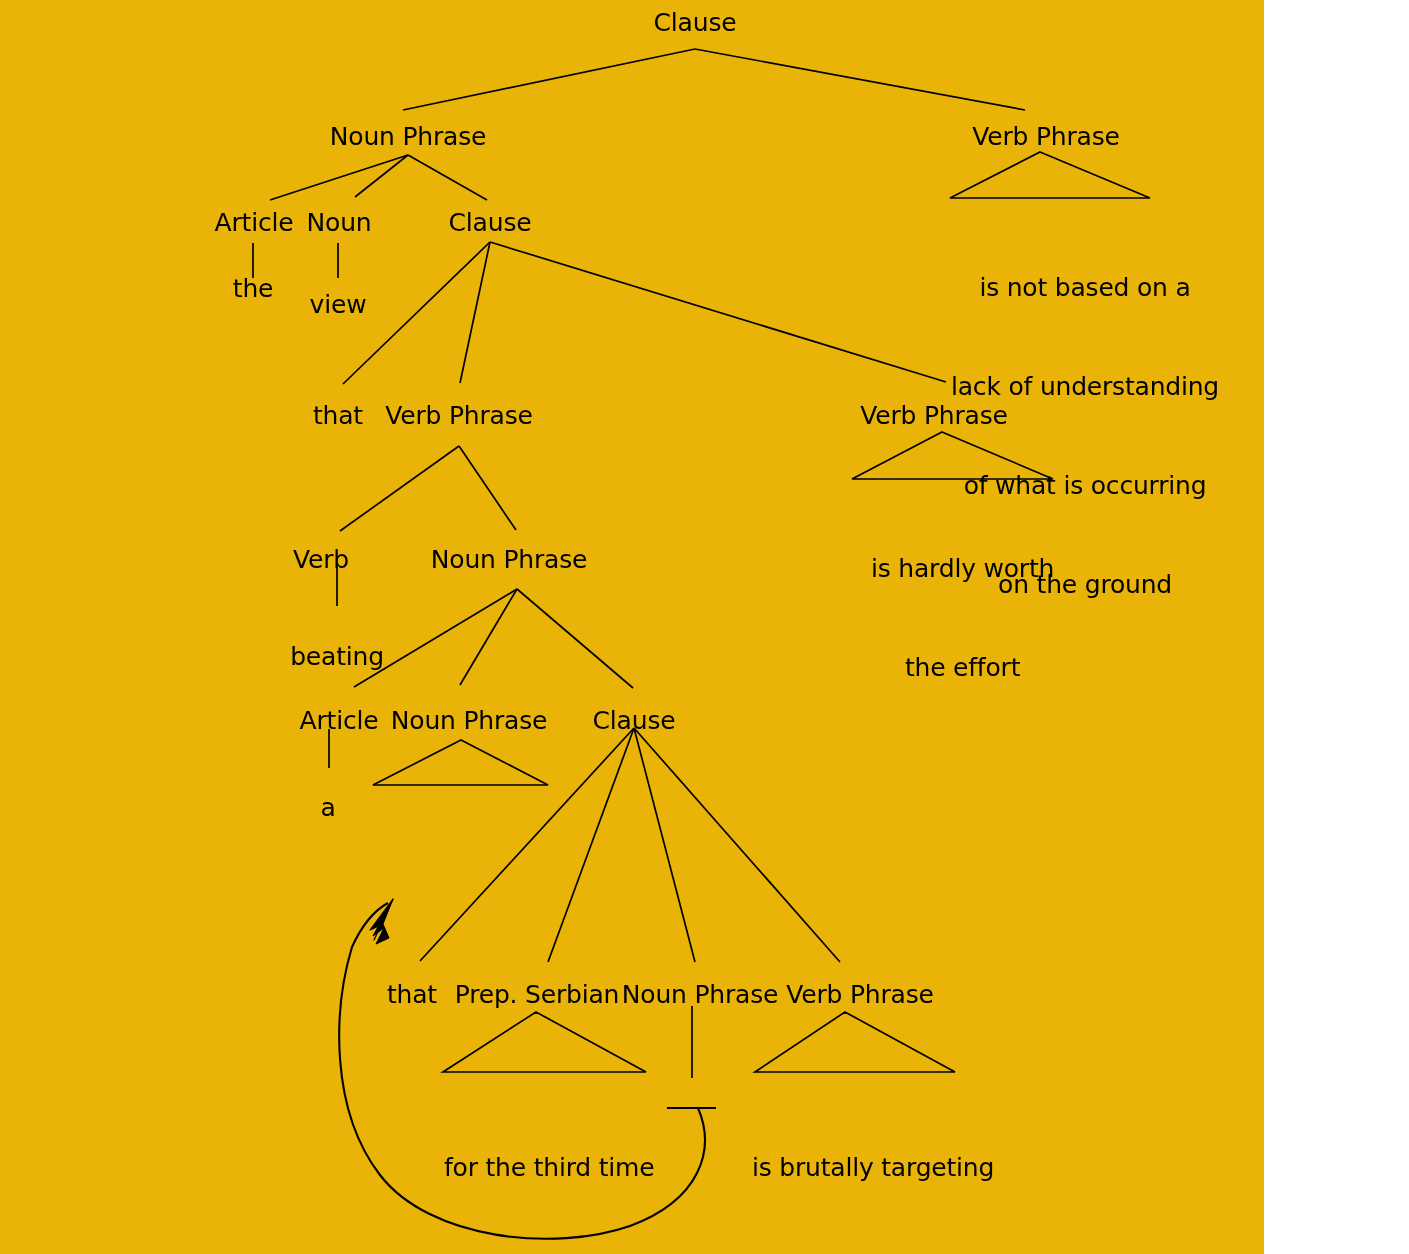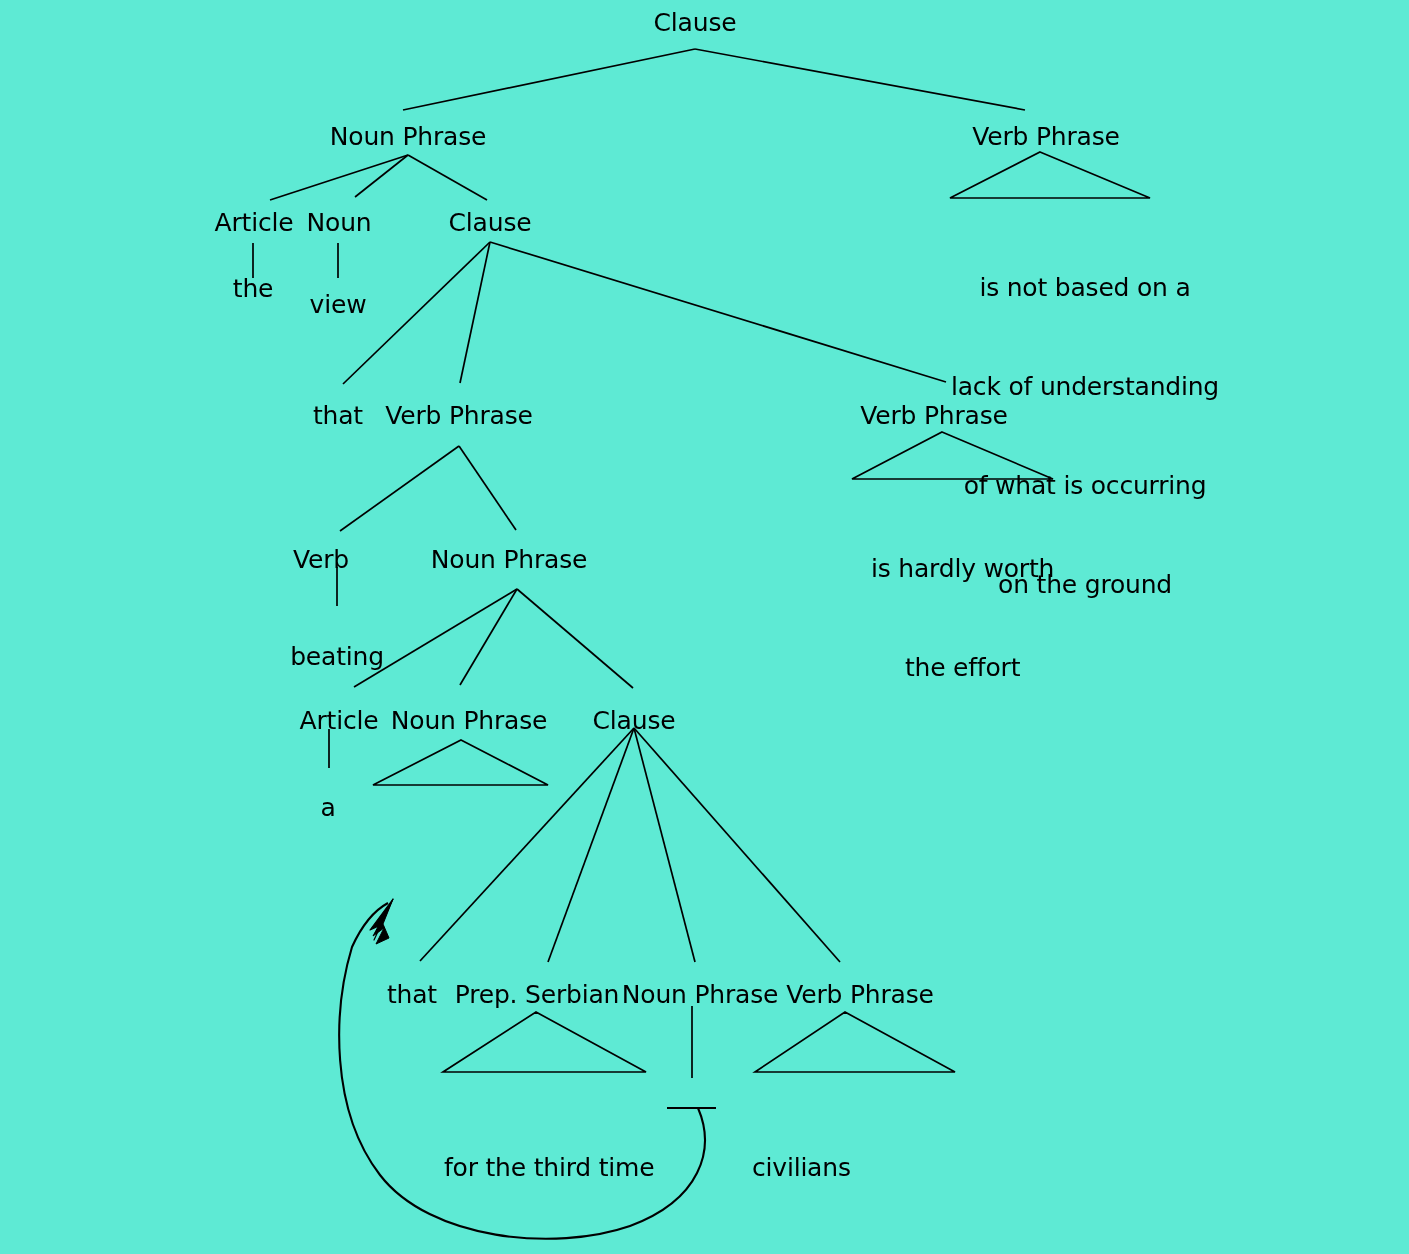--- a/index.html
+++ b/index.html
@@ -2,23 +2,23 @@
 <html><head>
 <meta charset="utf-8">
 <style>
   html, body {
     margin: 0;
     padding: 0;
     background: #ffffff;
   }
   #tree-root {
     position: relative;
-    width: 1409px;
+    width: 1264px;
     height: 1254px;
-    background: #5eead4;
+    background: #eab308;
     font-family: "DejaVu Sans", sans-serif;
     overflow: hidden;
   }
   #tree-svg {
     position: absolute;
     left: 0;
     top: 0;
     width: 1409px;
     height: 1254px;
   }
@@ -170,16 +170,17 @@
   <div class="node-label center-label" style="left:537px; top:978px;">Prep. Serbian</div>
   <div class="node-label center-label" style="left:700px; top:978px;">Noun Phrase</div>
   <div class="node-label center-label" style="left:860px; top:978px;">Verb Phrase</div>
 
   <div class="node-label left-label" style="left:444px; top:1085px;">
     <div>for the third time</div>
     <div>in a decade</div>
   </div>
 
   <div class="node-label left-label" style="left:752px; top:1085px;">
+    <div>is brutally targeting</div>
     <div>civilians</div>
   </div>
 
 </div>
 
 </body></html>

